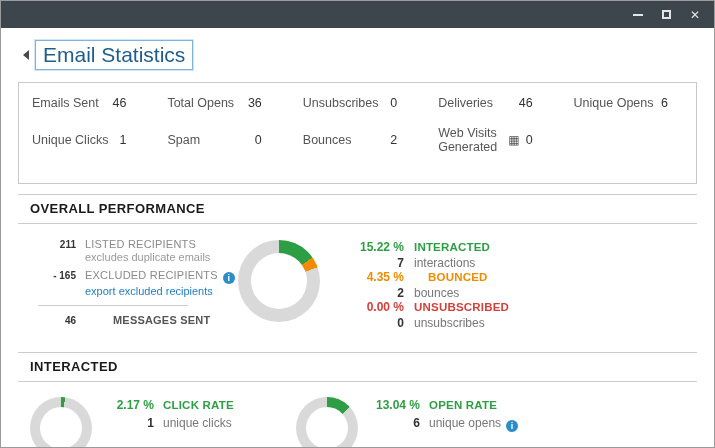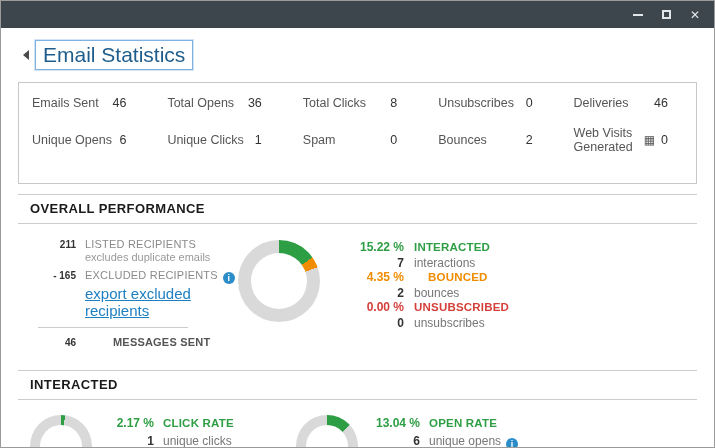--- a/index.html
+++ b/index.html
@@ -46,21 +46,21 @@
   }
   
   .overall-body { display:flex; align-items:flex-start; padding:12px 0 12px 12px; }
   .recipients { width:198px; flex-shrink:0; font-size:12px; padding-top:2px; }
   .r-row { display:flex; align-items:baseline; }
   .r-num { width:46px; text-align:right; font-weight:bold; color:#333; font-size:10px; flex-shrink:0; }
   .r-lbl { margin-left:9px; color:#8a8a8a; font-size:11px; letter-spacing:.2px; white-space:nowrap; }
   .r-lbl.strong { color:#555; font-weight:bold;padding-left:28px; }
   .r-sub { margin-left:55px; color:#999; font-size:11px; margin-top:1px; margin-bottom:6px; }
   .r-divider { border-top:1px solid #ccc; margin:8px 0 8px 8px; width:150px; }
-  .link { color:#1e7fc1; text-decoration:underline; font-size:15px; cursor:pointer; }
+  .link { color:#1e7fc1; font-size:11px; cursor:pointer; }
   .info-icon {
     display:inline-block; width:12px; height:12px; border-radius:50%; background:#2b8dc8;
     color:#fff; font-size:9px; font-weight:bold; line-height:12px; text-align:center;
     margin-left:5px; vertical-align:-2px; cursor:pointer;
   }
   
   .donut { position:relative; border-radius:50%; background:#d9d9d9; flex-shrink:0; }
   .donut::after { content:""; position:absolute; border-radius:50%; background:#fff; inset:13px; }
   .donut-lg { width:82px; height:82px; margin:4px 26px 0 10px; }
   .donut-sm { width:62px; height:62px; }
@@ -107,24 +107,20 @@
     <div class="stats-table">
       <div class="cell">
         <span class="s-label">Emails Sent</span>
         <span class="s-value">46</span>
       </div>
       <div class="cell">
         <span class="s-label">Total Opens</span>
         <span class="s-value">36</span>
       </div>
       <div class="cell">
-        <span class="s-label">Total Clicks</span>
-        <span class="s-value">8</span>
-      </div>
-      <div class="cell">
         <span class="s-label">Unsubscribes</span>
         <span class="s-value">0</span>
       </div>
       <div class="cell">
         <span class="s-label">Deliveries</span>
         <span class="s-value">46</span>
       </div>
       <div class="cell">
         <span class="s-label">Unique Opens</span>
         <span class="s-value">6</span>

